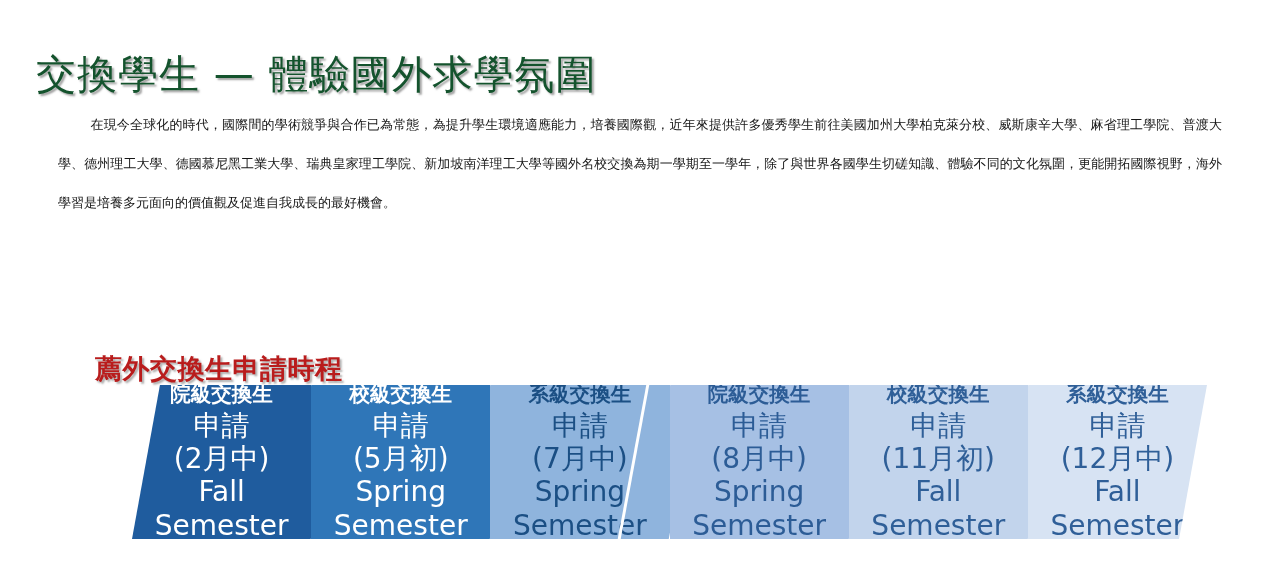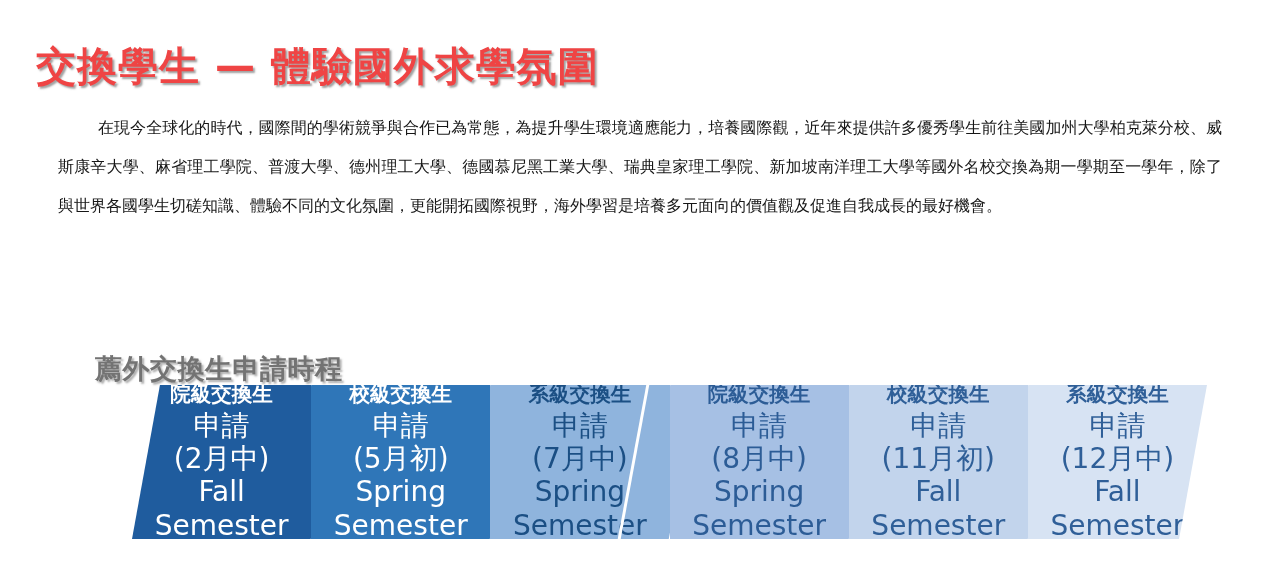--- a/index.html
+++ b/index.html
@@ -13,52 +13,52 @@
     position: relative;
     overflow: hidden;
     font-family: "DejaVu Sans", "Liberation Sans", sans-serif;
     color: #000000;
   }
 
   
   .page-title {
     position: absolute;
     left: 36px;
-    top: 12px;
+    top: 20px;
     font-size: 40px;
-    font-weight: bold;
+    font-weight: normal;
     letter-spacing: 1px;
-    color: #ef4444;
+    color: #14532d;
     text-shadow: 2px 2px 2px rgba(130,130,130,0.75);
     white-space: nowrap;
   }
 
   
   .intro-paragraph {
     position: absolute;
     left: 58px;
     top: 92px;
     width: 1164px;
-    font-size: 16px;
+    font-size: 13px;
     line-height: 39px;
     text-align: justify;
     text-justify: inter-character;
     text-indent: 2.5em;
     color: #161616;
   }
 
   
   .section-heading {
     position: absolute;
     left: 95px;
     top: 329px;
     font-size: 27px;
     font-weight: bold;
     letter-spacing: 0.5px;
-    color: #737373;
+    color: #b91c1c;
     text-shadow: 2px 2px 2px rgba(140,140,140,0.7);
     white-space: nowrap;
   }
 
   
   .timeline-wrap {
     position: absolute;
     left: 132px;
     top: 385px;
     width: 1075px;

